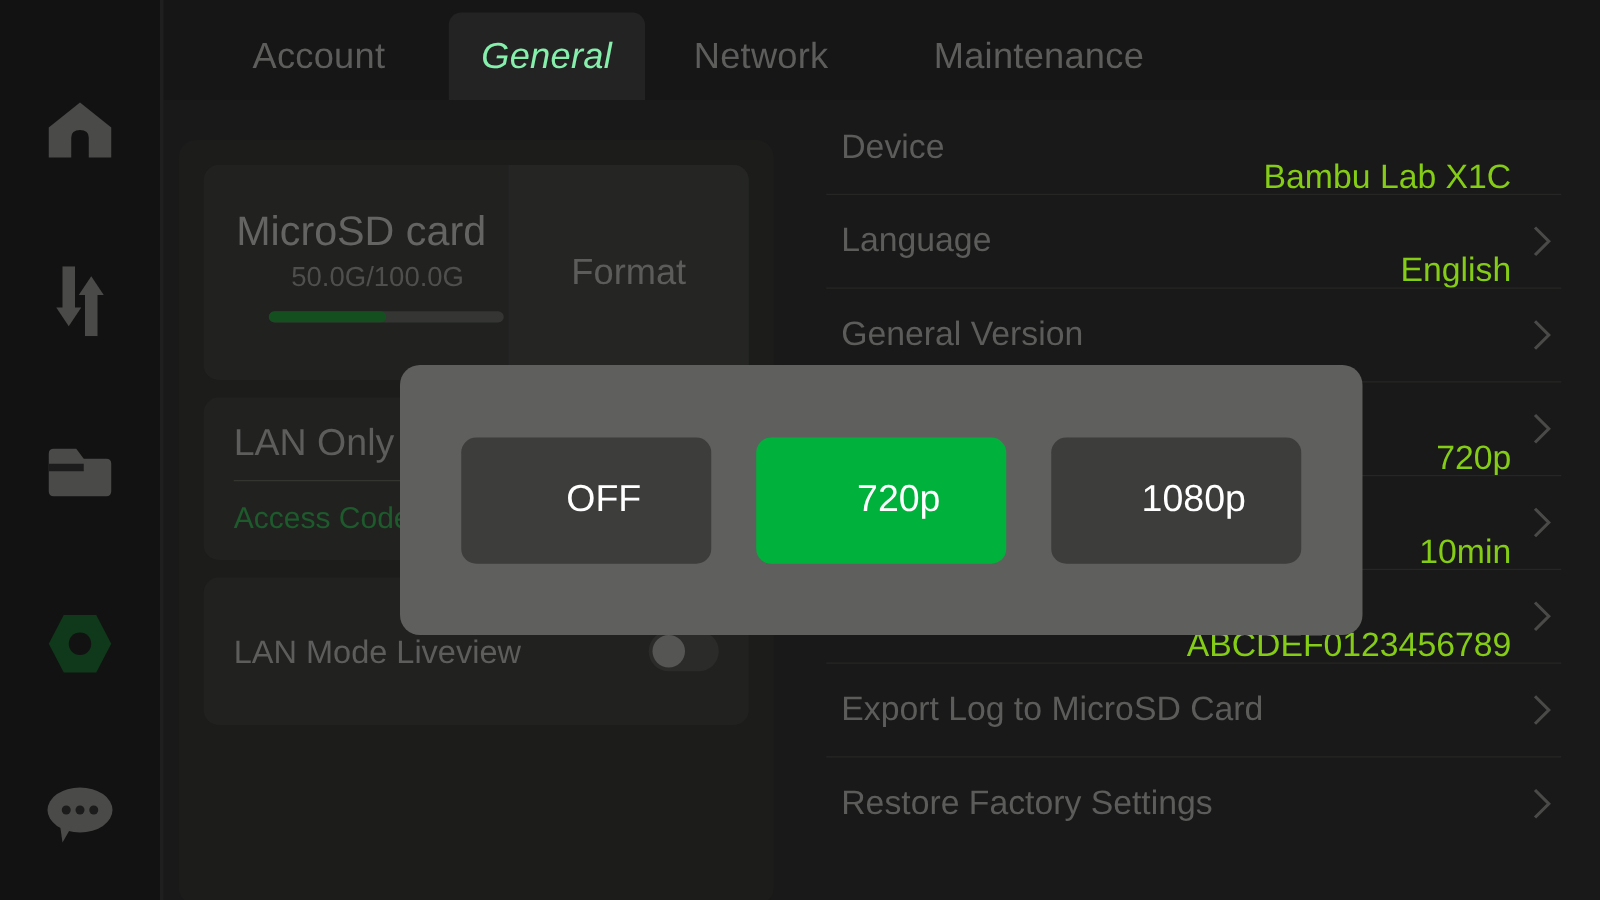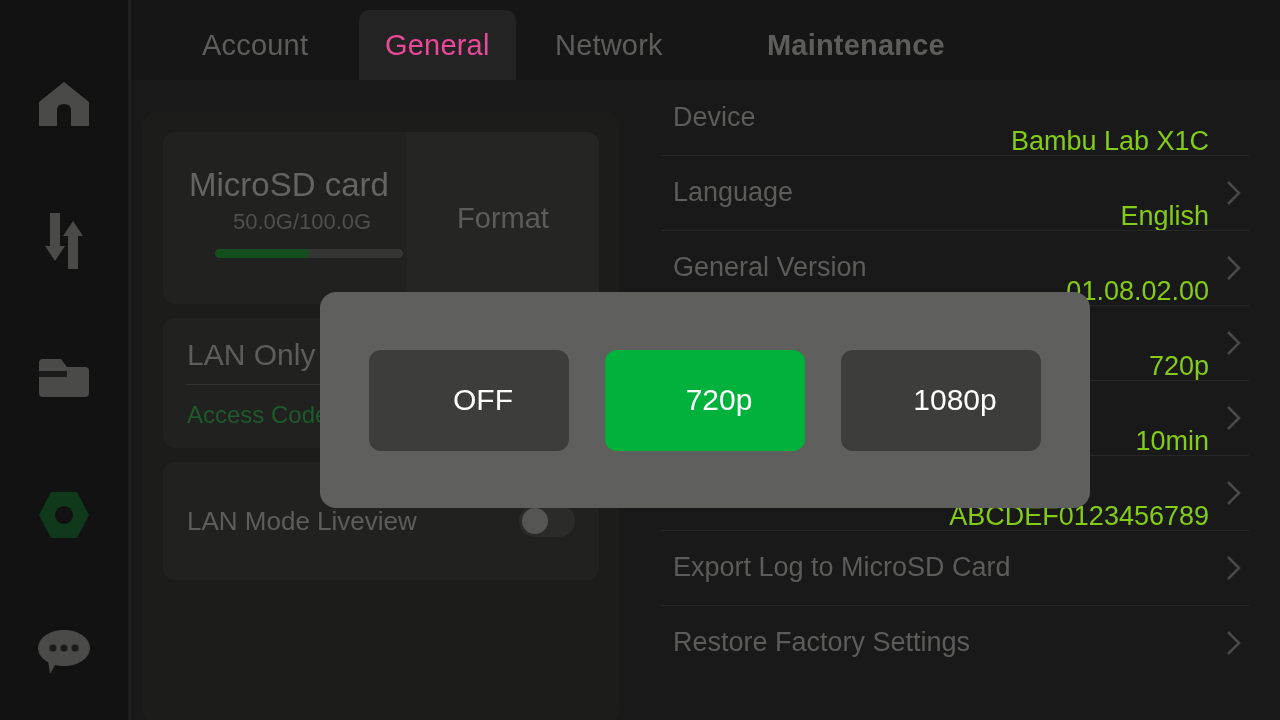--- a/index.html
+++ b/index.html
@@ -47,21 +47,22 @@
     display: flex; align-items: center; justify-content: center;
     font-size: 29px;
     color: #5d5d5b;
     letter-spacing: 0.2px;
     border-radius: 10px 10px 0 0;
     padding: 0 26px;
     white-space: nowrap;
   }
   .tab.active {
     background: #232323;
-    color: #ec4899;
+    color: #86efac;
+    font-style: italic;
   }
 
   
   #content {
     position: absolute; left: 131px; top: 80px;
     width: 1149px; height: 640px;
     background: #191919;
   }
 
   
@@ -269,21 +270,21 @@
         </svg>
       </span>
     </div>
   </div>
   <div id="sidebar-divider"></div>
 
   <div id="tabbar">
     <div class="tab" style="left:45px;">Account</div>
     <div class="tab active" style="left:228px;">General</div>
     <div class="tab" style="left:398px;">Network</div>
-    <div class="tab" style="left:610px;font-weight:bold;">Maintenance</div>
+    <div class="tab" style="left:590px;">Maintenance</div>
   </div>
 
   <div id="content">
 
     <div id="left-col">
 
       <div class="card" id="storage-card">
         <div id="storage-left">
           <div id="storage-name">MicroSD card</div>
           <div id="storage-usage">50.0G/100.0G</div>
@@ -326,21 +327,20 @@
         <div class="srow-value">English</div>
         <div class="chev">
           <svg width="16" height="26" viewBox="0 0 16 26">
               <path d="M2 2 L13 13 L2 24" stroke="#4a4a48" stroke-width="2.5" fill="none"></path>
             </svg>
         </div>
       </div>
 
       <div class="srow">
         <div class="srow-label">General Version</div>
-        <div class="srow-value">01.08.02.00</div>
         <div class="chev">
           <svg width="16" height="26" viewBox="0 0 16 26">
               <path d="M2 2 L13 13 L2 24" stroke="#4a4a48" stroke-width="2.5" fill="none"></path>
             </svg>
         </div>
       </div>
 
       <div class="srow">
         <div class="srow-label">Camera Resolution</div>
         <div class="srow-value">720p</div>

